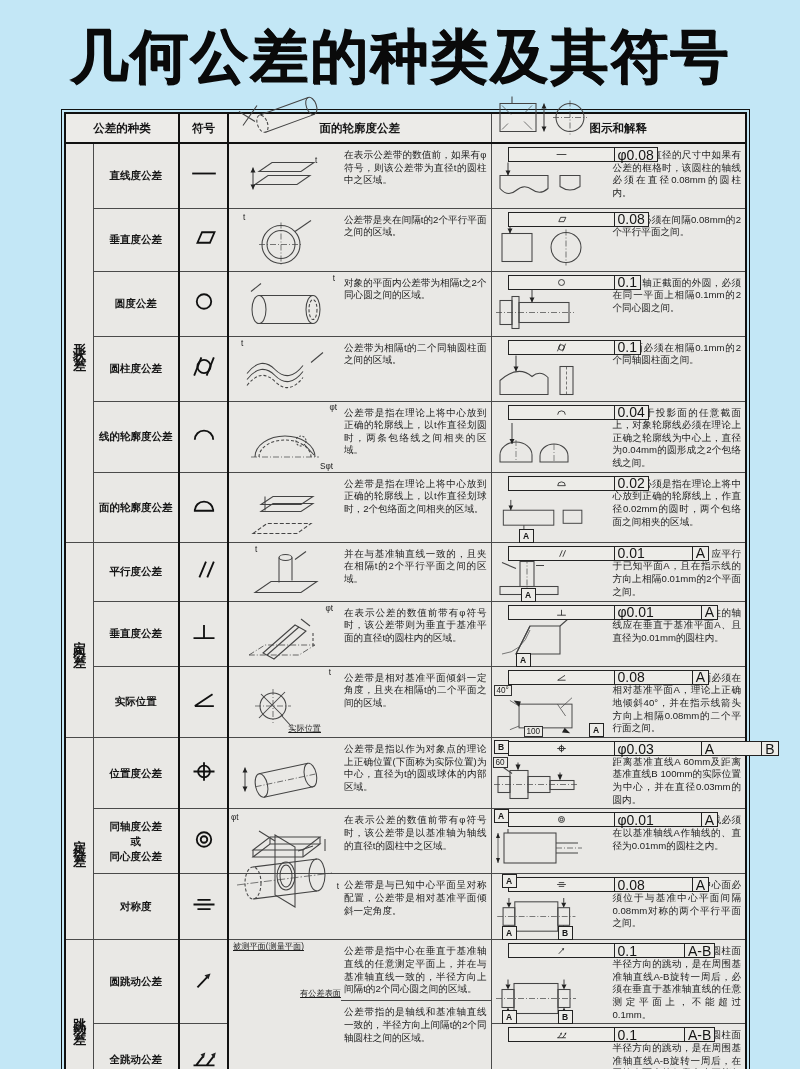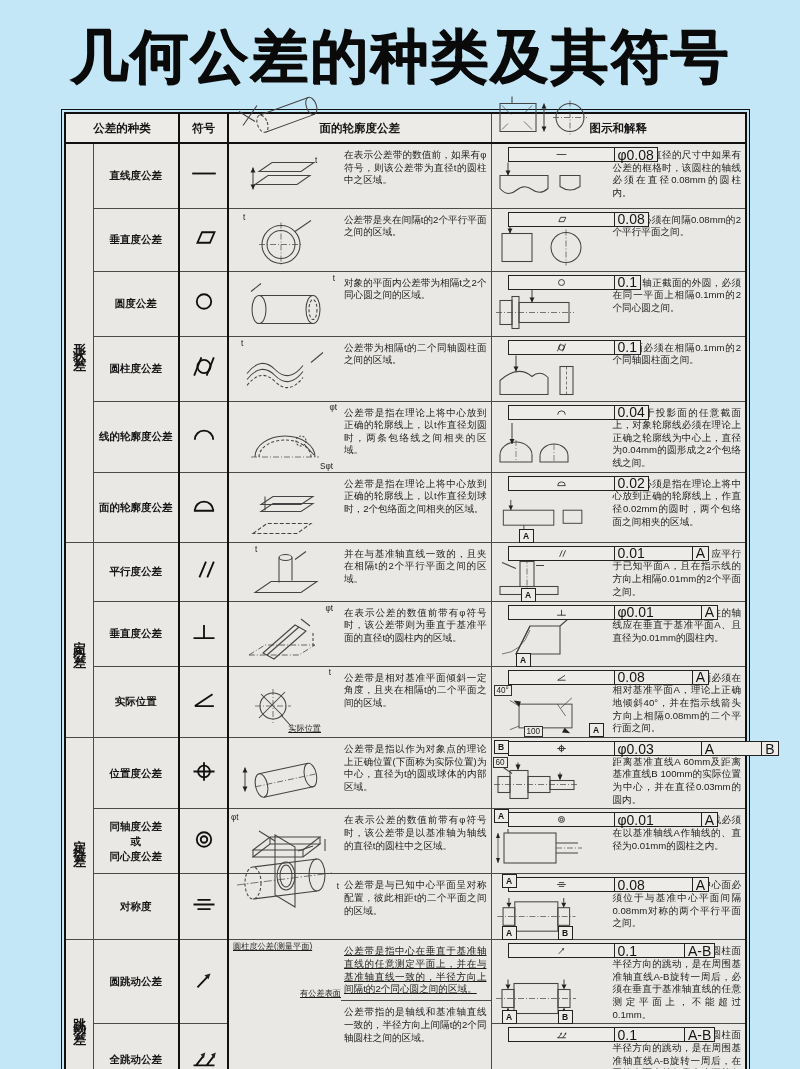--- a/index.html
+++ b/index.html
@@ -581,21 +581,21 @@
             <div class="cellwrap">
               <div class="sketch" style="width: 112px; height: 100%;">
                 <svg class="sk" viewBox="0 0 112 54" width="112" height="62" preserveAspectRatio="xMidYMid meet">
                   <path d="M24 42l17 -13h50l-17 13z"></path>
                   <path d="M24 35l17 -13h50l-17 13z"></path>
                   <path d="M24 35v7M41 22v7M91 22v7M74 35v7"></path>
                   <path d="M96 24v12"></path>
                 </svg>
                 <span class="slabel" style="top:8px;right:2px">t</span>
               </div>
-              <div class="deftext">公差带是与已知中心平面呈对称配置，彼此相距t的二个平面之间的区域。</div>
+              <div class="deftext">公差带是与已知中心平面呈对称配置，公差带是相对基准平面倾斜一定角度。</div>
             </div>
           </td>
           <td>
             <div class="cellwrap">
               <div class="sketch" style="width: 118px; height: 100%;">
                 <span class="fcf">
                   <span class="fc">
                     <svg class="symsvg" viewBox="0 0 24 16" width="13" height="9">
                       <path d="M4 8H20M7 4.5H17M7 11.5H17"></path>
                     </svg>
@@ -631,25 +631,25 @@
                 <svg class="sk" viewBox="0 0 112 118" width="112" height="122" preserveAspectRatio="xMidYMid meet">
                   <ellipse cx="24" cy="64" rx="8" ry="16" stroke-dasharray="3 2"></ellipse>
                   <path d="M24 48L88 40M24 80L88 72"></path>
                   <ellipse cx="88" cy="56" rx="8" ry="16"></ellipse>
                   <path d="M8 66L103 54" stroke-dasharray="8 2 1.5 2" stroke-width="0.7"></path>
                   <path d="M46 16l20 12v60l-20 -12z"></path>
                   <ellipse cx="57" cy="57" rx="9" ry="14"></ellipse>
                   <ellipse cx="57" cy="57" rx="6" ry="11"></ellipse>
                   <path d="M30 12l16 10M69 32l15 -5"></path>
                 </svg>
-                <span class="slabel u" style="top:1px;left:4px">圆柱度公差(测量平面)</span>
+                <span class="slabel u" style="top:1px;left:4px">被测平面(测量平面)</span>
                 <span class="slabel u" style="top:48px;right:0px">有公差表面</span>
               </div>
               <div class="mergesplit">
-                <div class="deftext" style="height: 53px; text-decoration: underline;">公差带是指中心在垂直于基准轴直线的任意测定平面上，并在与基准轴直线一致的，半径方向上间隔t的2个同心圆之间的区域。</div>
+                <div class="deftext" style="height: 53px;">公差带是指中心在垂直于基准轴直线的任意测定平面上，并在与基准轴直线一致的，半径方向上间隔t的2个同心圆之间的区域。</div>
                 <div class="deftext second">公差带指的是轴线和基准轴直线一致的，半径方向上间隔t的2个同轴圆柱之间的区域。</div>
               </div>
             </div>
           </td>
           <td>
             <div class="cellwrap">
               <div class="sketch" style="width: 118px; height: 100%;">
                 <span class="fcf">
                   <span class="fc">
                     <svg class="symsvg" viewBox="0 0 24 16" width="13" height="9">

